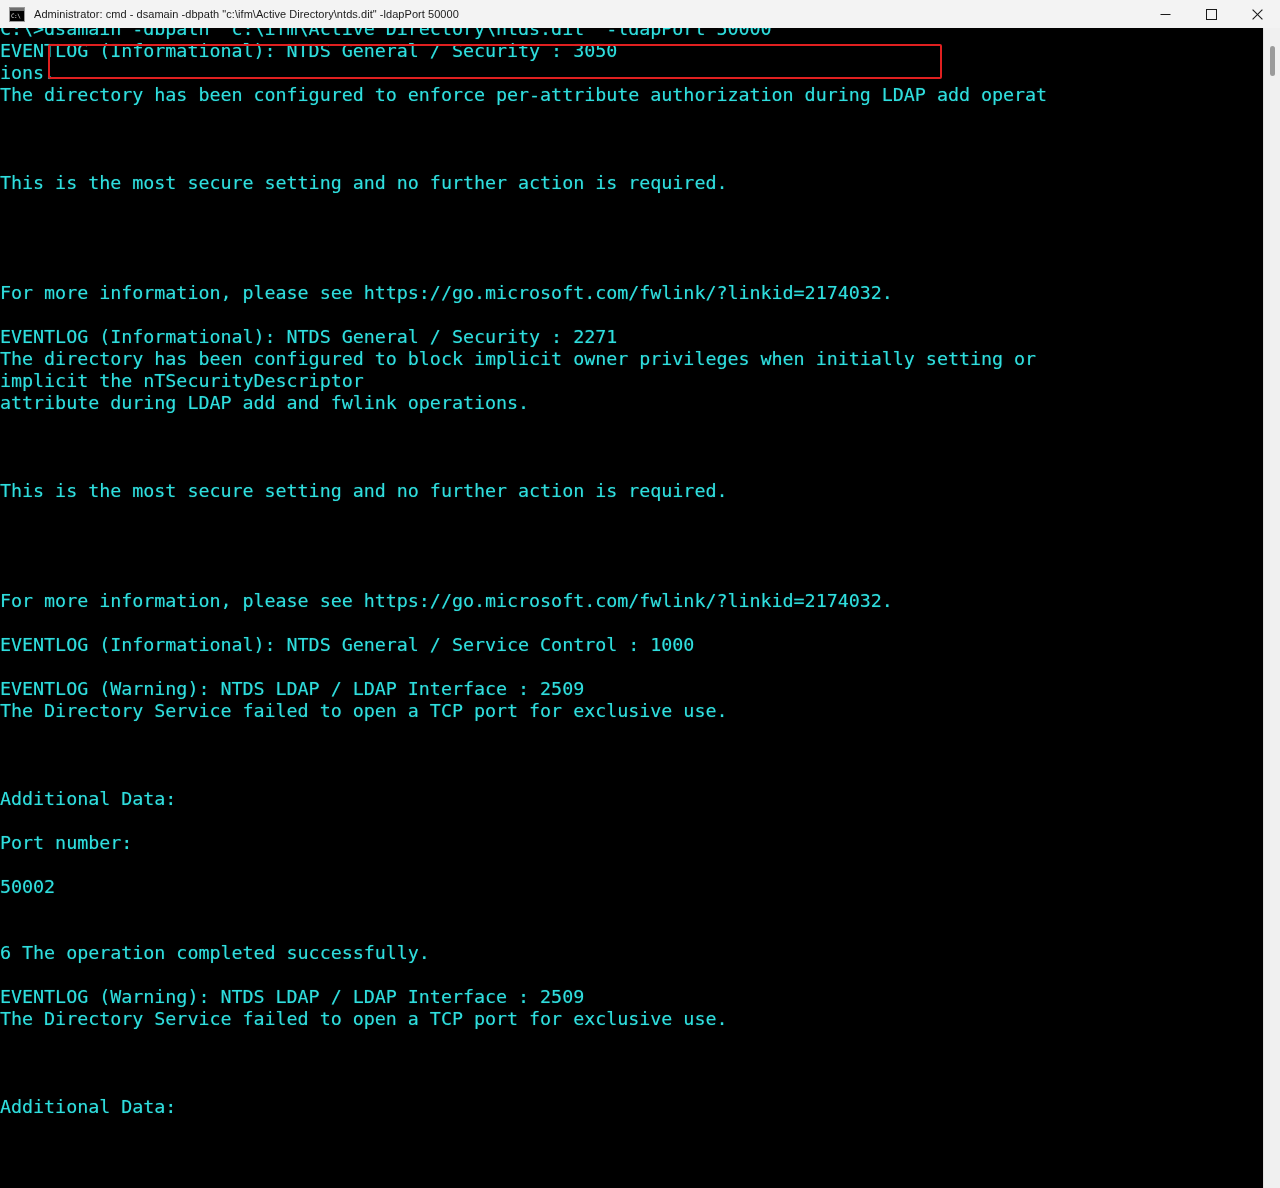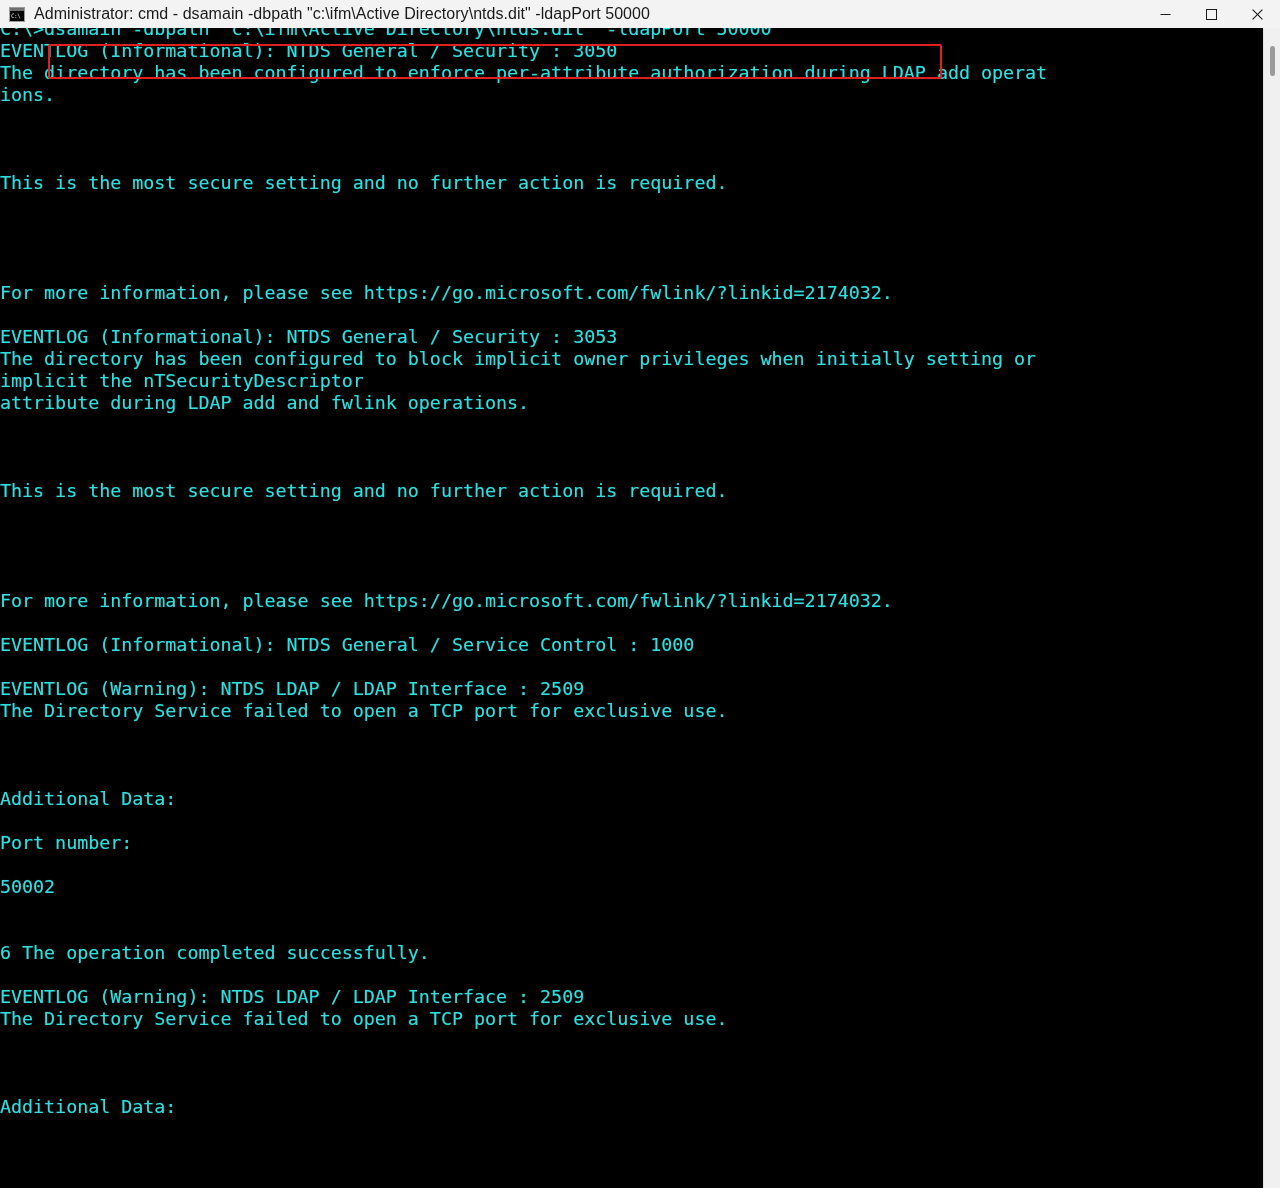--- a/index.html
+++ b/index.html
@@ -61,21 +61,21 @@
     font-family: "DejaVu Sans Mono", monospace;
     font-size: 6px;
     line-height: 9px;
     padding-left: 1px;
     letter-spacing: -0.5px;
     white-space: nowrap;
     overflow: hidden;
   }
   .title-text {
     font-family: "Liberation Sans", sans-serif;
-    font-size: 16px;
+    font-size: 11px;
     color: #1a1a1a;
     white-space: nowrap;
     letter-spacing: 0.05px;
   }
 
   .winbtns {
     position: absolute;
     right: 0; top: 0;
     height: 28px;
     display: flex;
@@ -183,33 +183,33 @@
           <line x1="10.4" y1="0.6" x2="0.6" y2="10.4" stroke="#1a1a1a" stroke-width="1.1"></line>
         </svg>
       </div>
     </div>
   </div>
 
   <div class="terminal">
     <div class="term-inner" id="term-inner">
         <div class="line">C:\&gt;dsamain -dbpath "c:\ifm\Active Directory\ntds.dit" -ldapPort 50000</div>
         <div class="line">EVENTLOG (Informational): NTDS General / Security : 3050</div>
+        <div class="line">ions.</div>
         <div class="line">The directory has been configured to enforce per-attribute authorization during LDAP add operat</div>
-        <div class="line">ions.</div>
         <div class="line blank"></div>
         <div class="line blank"></div>
         <div class="line blank"></div>
         <div class="line">This is the most secure setting and no further action is required.</div>
         <div class="line blank"></div>
         <div class="line blank"></div>
         <div class="line blank"></div>
         <div class="line blank"></div>
         <div class="line">For more information, please see https://go.microsoft.com/fwlink/?linkid=2174032.</div>
         <div class="line blank"></div>
-        <div class="line">EVENTLOG (Informational): NTDS General / Security : 3053</div>
+        <div class="line">EVENTLOG (Informational): NTDS General / Security : 2271</div>
         <div class="line">The directory has been configured to block implicit owner privileges when initially setting or</div>
         <div class="line">implicit the nTSecurityDescriptor</div>
         <div class="line">attribute during LDAP add and fwlink operations.</div>
         <div class="line blank"></div>
         <div class="line blank"></div>
         <div class="line blank"></div>
         <div class="line">This is the most secure setting and no further action is required.</div>
         <div class="line blank"></div>
         <div class="line blank"></div>
         <div class="line blank"></div>

